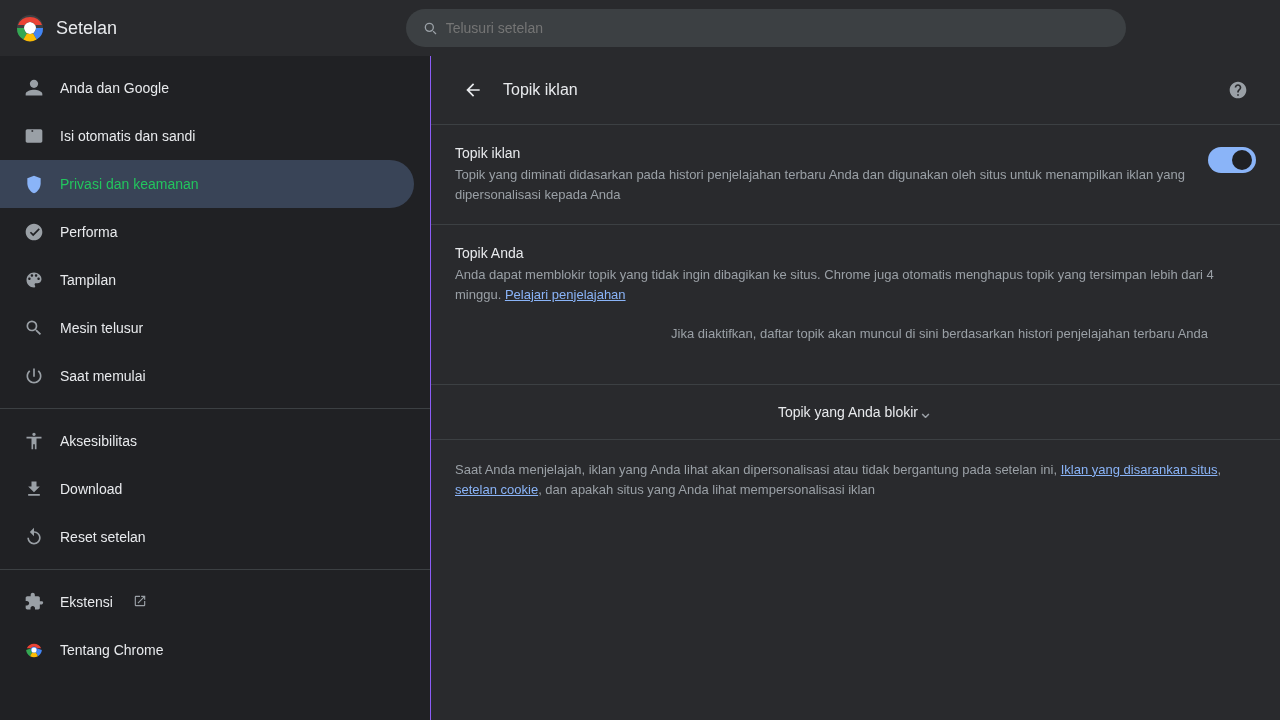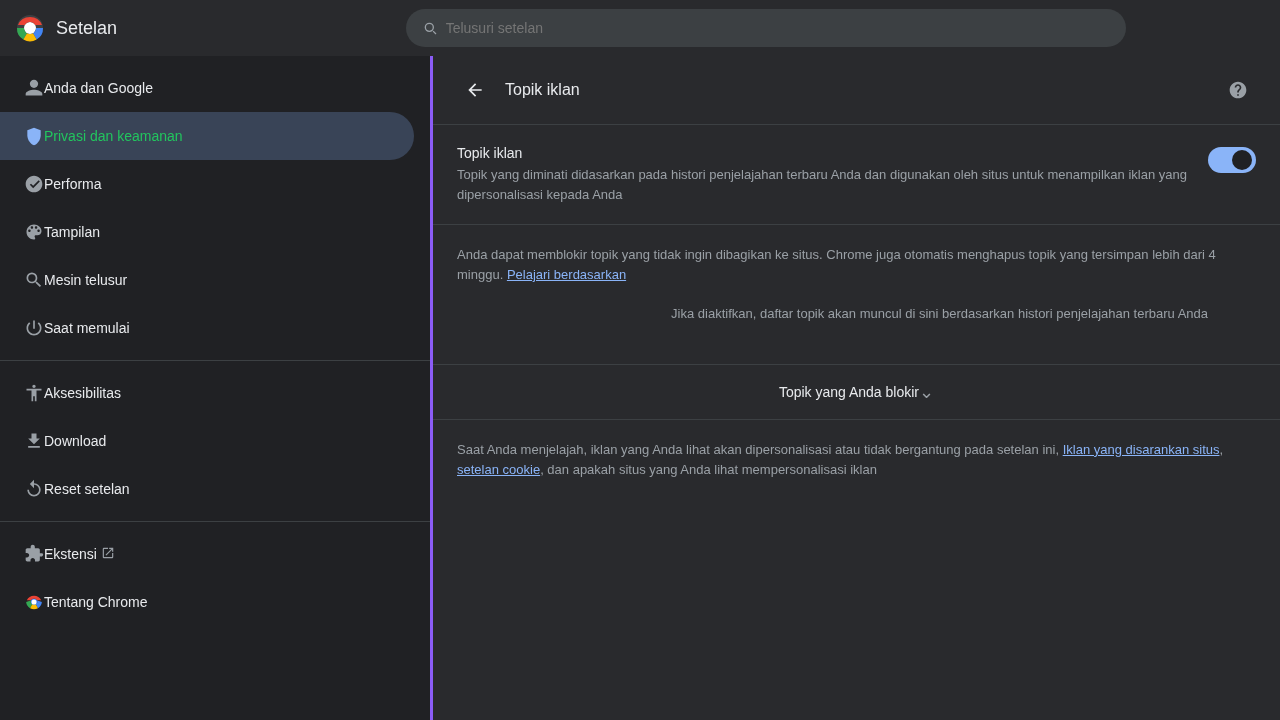--- a/index.html
+++ b/index.html
@@ -68,21 +68,21 @@
     .sidebar {
       width: 430px;
       background: #202124;
       overflow-y: auto;
       flex-shrink: 0;
       padding-top: 8px;
     }
     .sidebar-item {
       display: flex;
       align-items: center;
-      gap: 0;
+      gap: 16px;
       padding: 0 24px;
       height: 48px;
       cursor: pointer;
       border-radius: 0 24px 24px 0;
       margin-right: 16px;
       color: #e8eaed;
       font-size: 14px;
     }
     .sidebar-item.active {
       background: #394457;
@@ -111,21 +111,21 @@
     .external-icon {
       margin-left: 4px;
       color: #9aa0a6;
       font-size: 12px;
     }
 
     
     .main {
       flex: 1;
       background: #292a2d;
-      border-left: 3px solid #8b5cf6;
+      border-left: 1px solid #8b5cf6;
       overflow-y: auto;
       padding: 0;
     }
     .content-header {
       display: flex;
       align-items: center;
       padding: 16px 24px;
       gap: 12px;
       border-bottom: 1px solid #3c4043;
     }
@@ -280,20 +280,28 @@
 
     <div class="sidebar-item">
       <span class="sidebar-icon">
         <svg width="20" height="20" viewBox="0 0 24 24" fill="currentColor">
           <path d="M12 12c2.7 0 5-2.3 5-5s-2.3-5-5-5-5 2.3-5 5 2.3 5 5 5zm0 2c-3.3 0-10 1.7-10 5v2h20v-2c0-3.3-6.7-5-10-5z"></path>
         </svg>
       </span>
       <span class="sidebar-item-label">Anda dan Google</span>
     </div>
 
+    <div class="sidebar-item">
+      <span class="sidebar-icon">
+        <svg width="20" height="20" viewBox="0 0 24 24" fill="currentColor">
+          <path d="M20 4H4c-1.1 0-2 .9-2 2v12c0 1.1.9 2 2 2h16c1.1 0 2-.9 2-2V6c0-1.1-.9-2-2-2zm-9 3h-2V5h2v2zm0 2h-2v8h2V9zm4-4h-2v2h2V5zm0 4h-2v8h2V9z"></path>
+        </svg>
+      </span>
+      <span class="sidebar-item-label">Isi otomatis dan sandi</span>
+    </div>
 
     <div class="sidebar-item active">
       <span class="sidebar-icon">
         <svg width="20" height="20" viewBox="0 0 24 24" fill="currentColor">
           <path d="M12 2L4 5v6c0 5.5 3.8 10.7 8 12 4.2-1.3 8-6.5 8-12V5l-8-3z"></path>
         </svg>
       </span>
       <span class="sidebar-item-label">Privasi dan keamanan</span>
     </div>
 
@@ -419,23 +427,24 @@
         </div>
         <div class="toggle">
           <div class="toggle-track">
             <div class="toggle-thumb"></div>
           </div>
         </div>
       </div>
     </div>
 
     <div class="section">
+      <div class="section-title">Topik Anda</div>
       <div class="section-desc">
         <span>Anda dapat memblokir topik yang tidak ingin dibagikan ke situs. Chrome juga otomatis menghapus topik yang tersimpan lebih dari 4 minggu.</span>
-        <a>Pelajari berdasarkan</a>
+        <a>Pelajari penjelajahan</a>
       </div>
       <div class="placeholder-text">Jika diaktifkan, daftar topik akan muncul di sini berdasarkan histori penjelajahan terbaru Anda</div>
     </div>
 
     <div class="collapsible-section">
       <span class="collapsible-title">Topik yang Anda blokir</span>
       <span class="chevron-icon">⌄</span>
     </div>
 
     <div class="bottom-section">

